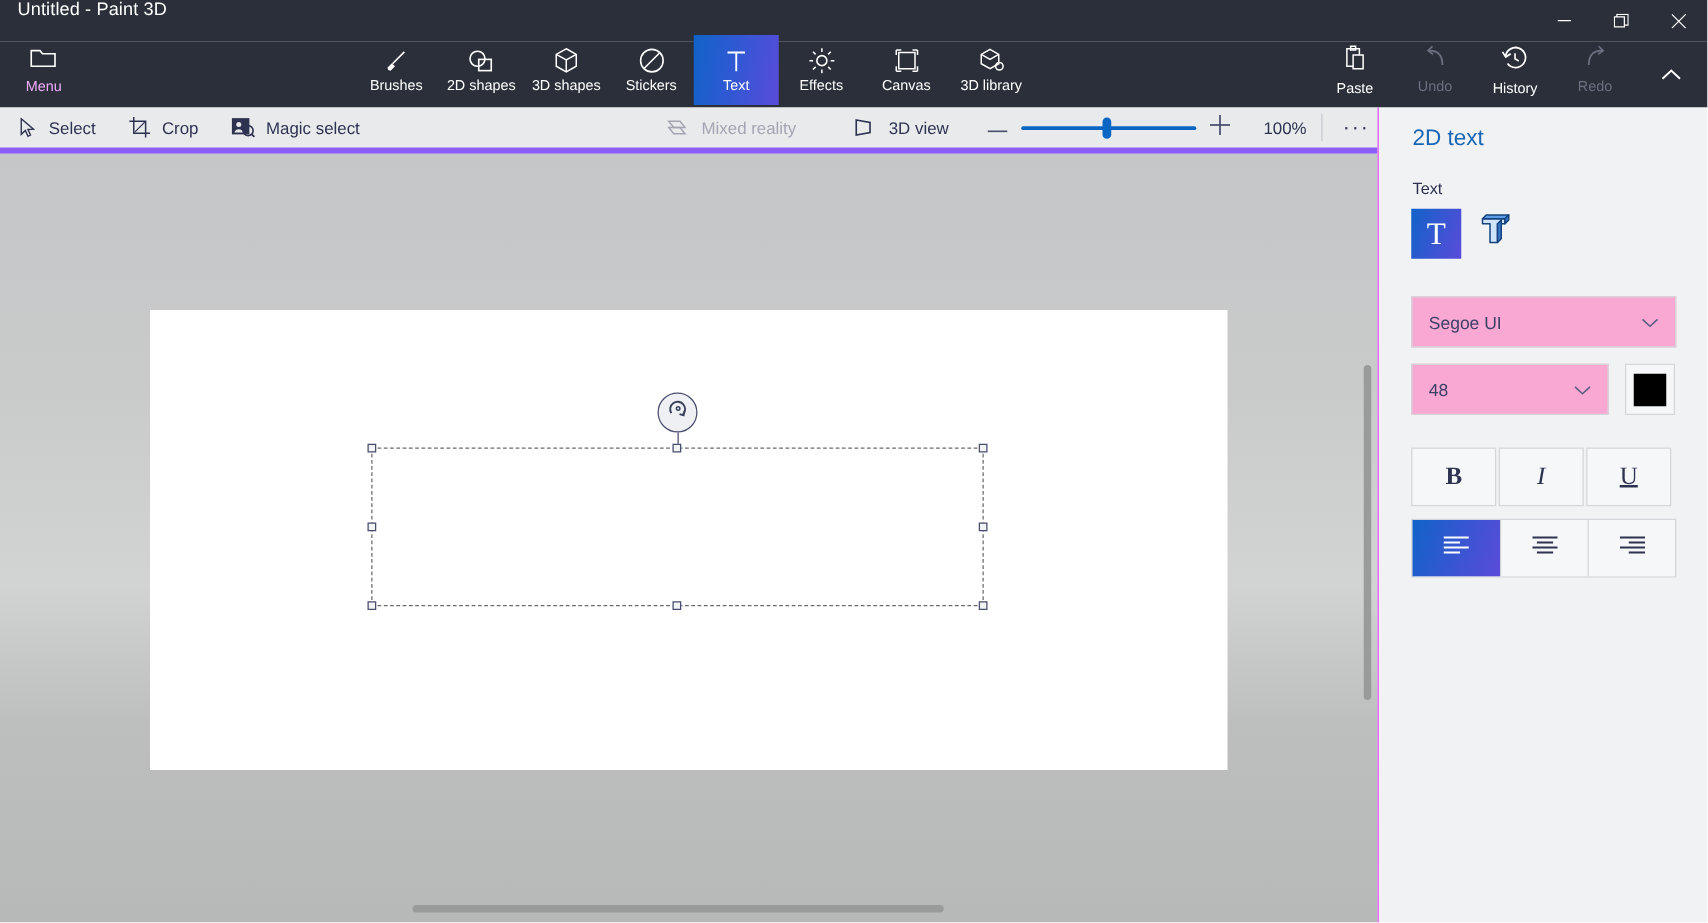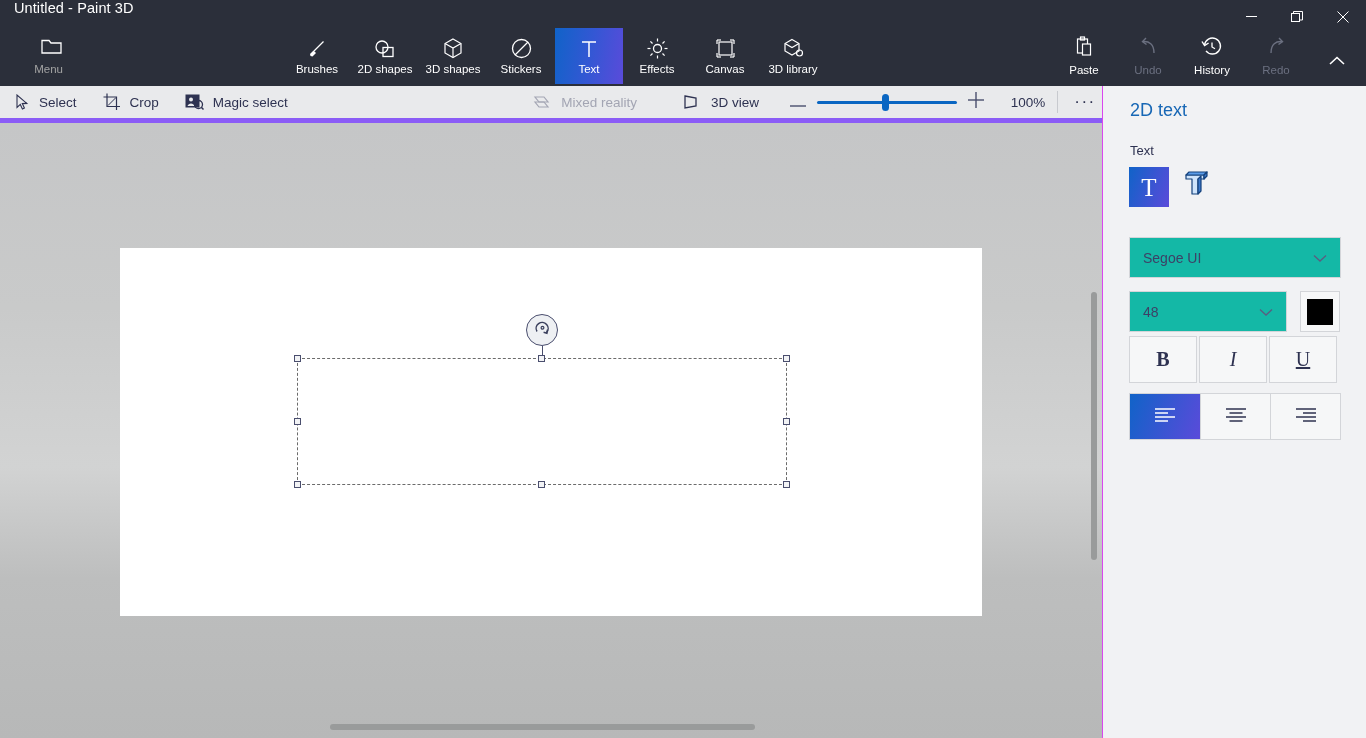--- a/index.html
+++ b/index.html
@@ -28,22 +28,22 @@
   .wb svg { display: block; }
 
   
   .ribbon {
     position: absolute; top: 33px; left: 0; width: 1366px; height: 53px;
     background: #2b2f3a;
   }
   .ribbon-menu {
     position: absolute; left: 7px; top: -5px;
     width: 56px; height: 56px;
-    display: flex; flex-direction: column; align-items: flex-end; justify-content: center;
-    color: #a3a3a3; gap: 4px;
+    display: flex; flex-direction: column; align-items: center; justify-content: center;
+    color: #f0abfc; gap: 4px;
   }
   .ribbon-menu .lbl { font-size: 11.5px; }
 
   .ribbon-center {
     position: absolute; left: 283px; top: -5px;
     display: flex; height: 56px;
   }
   .tab {
     width: 68px; height: 56px;
     display: flex; flex-direction: column; align-items: center; justify-content: center;
@@ -173,25 +173,25 @@
   .tt-btn {
     width: 40px; height: 40px; display: flex; align-items: center; justify-content: center;
   }
   .tt-btn.active {
     background: linear-gradient(110deg, #1063c8 0%, #3a55d2 55%, #5a4bda 100%);
     color: #ffffff;
   }
   .tt-btn .t2d { font-family: "Liberation Serif", serif; font-size: 25px; line-height: 1; }
 
   .field {
-    width: 212px; height: 41px; background: #14b8a6; border: 1px solid #d3d5d9;
+    width: 212px; height: 41px; background: #f9a8d4; border: 1px solid #d3d5d9;
     display: flex; align-items: center; justify-content: space-between;
     padding: 0 13px; color: #3d4166; font-size: 14px; margin-bottom: 13px;
   }
-  .row-size { display: flex; gap: 13px; align-items: flex-start; margin-bottom: 4px; border-radius: 17px; }
+  .row-size { display: flex; gap: 13px; align-items: flex-start; margin-bottom: 26px; border-radius: 17px; }
   .field.size { width: 159px; margin-bottom: 0; }
   .color-btn {
     width: 40px; height: 41px; background: #f6f7f8; border: 1px solid #d3d5d9;
     display: flex; align-items: center; justify-content: center;
   }
   .swatch { width: 26px; height: 26px; background: #000000; }
 
   .fmt-row { display: flex; gap: 2px; margin-bottom: 10px; }
   .fmt-btn {
     width: 68px; height: 47px; background: #f6f7f8; border: 1px solid #d3d5d9;

